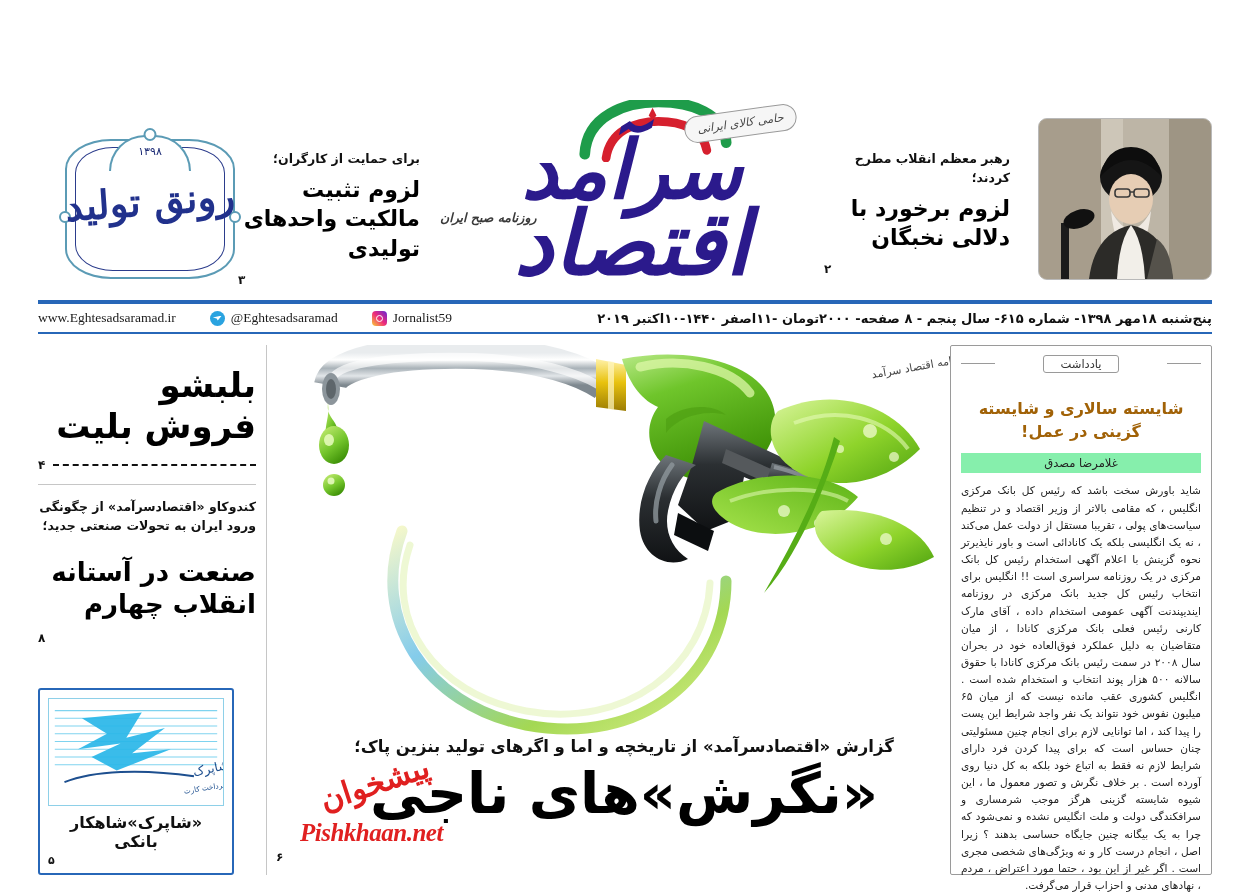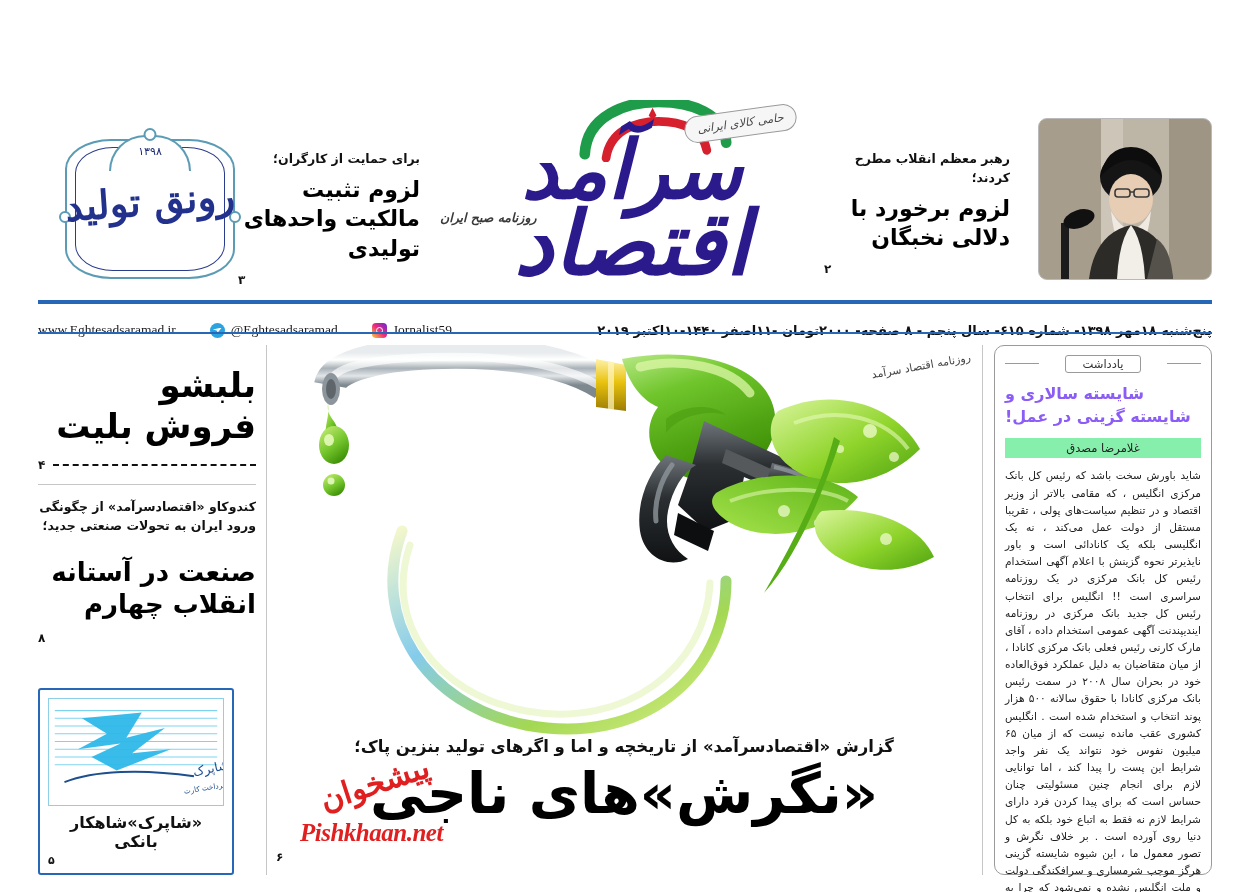--- a/index.html
+++ b/index.html
@@ -229,21 +229,21 @@
   .rule-top {
     position: absolute;
     left: 38px; right: 38px;
     top: 300px;
     height: 4px;
     background: #2767b8;
   }
   .infobar {
     position: absolute;
     left: 38px; right: 38px;
-    top: 316px;
+    top: 304px;
     height: 28px;
     display: flex;
     align-items: center;
     justify-content: space-between;
     direction: ltr;
   }
   .rule-bot {
     position: absolute;
     left: 38px; right: 38px;
     top: 332px;
@@ -479,24 +479,24 @@
     font-size: 12px;
     font-weight: bold;
     direction: ltr;
   }
 
   
   .col-right {
     position: absolute;
     right: 0;
     top: 0;
-    width: 218px;
+    width: 262px;
     height: 530px;
     border: 1px solid #9a9a9a;
-    border-radius: 10px;
+    border-radius: 2px;
     box-sizing: border-box;
     padding: 8px 10px 8px;
     direction: rtl;
     background: #fff;
   }
   .note-tag-row {
     position: relative;
     height: 20px;
     display: flex;
     align-items: center;
@@ -517,26 +517,26 @@
     border: 1px solid #9a9a9a;
     border-radius: 3px;
     background: #fff;
     padding: 1px 16px;
     font-size: 11.5px;
     color: #333;
     position: relative;
     z-index: 2;
   }
   .note-title {
-    margin-top: 9px;
-    text-align: left;
+    margin-top: 24px;
+    text-align: center;
     font-size: 16px;
     font-weight: bold;
     line-height: 1.42;
-    color: #8b5cf6;
+    color: #a16207;
   }
   .note-author {
     margin-top: 10px;
     background: #86efac;
     text-align: center;
     font-size: 11.5px;
     padding: 3px 0;
     color: #222;
   }
   .note-body {

